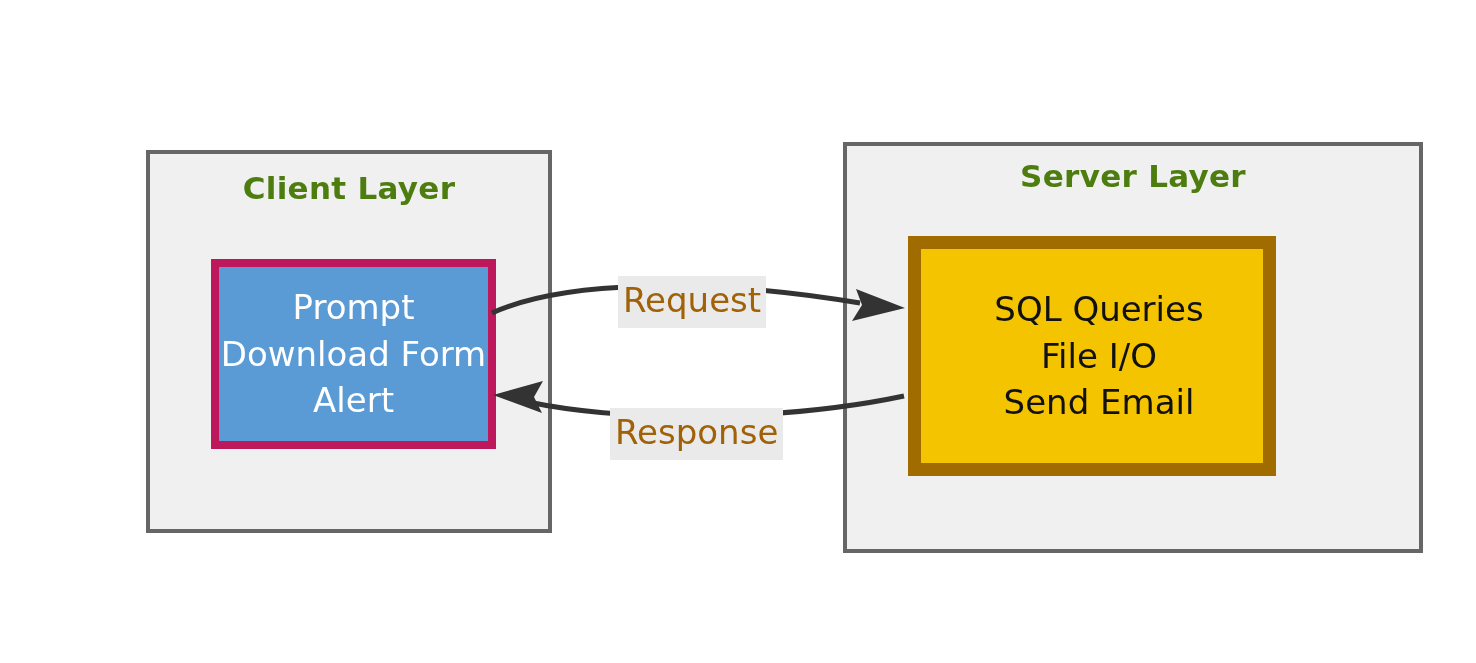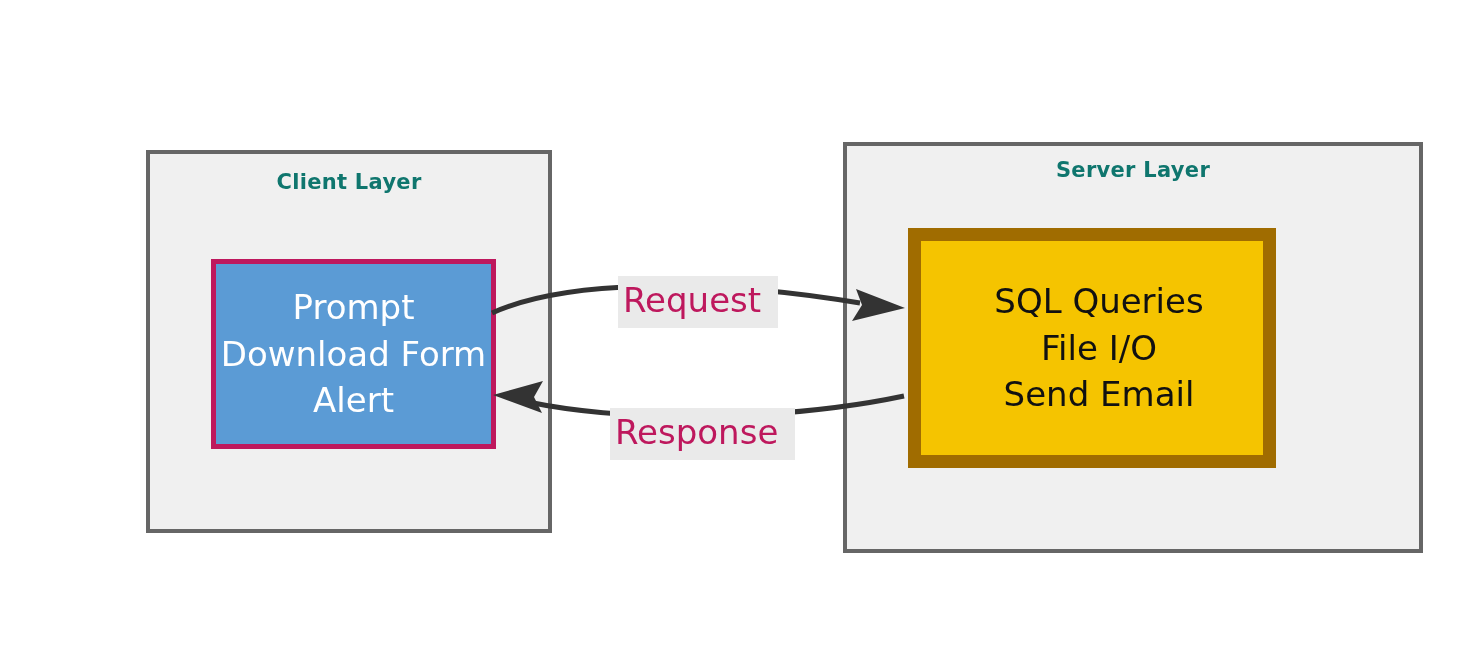--- a/index.html
+++ b/index.html
@@ -37,22 +37,22 @@
     top: 142px;
     width: 580px;
     height: 411px;
   }
   .layer-title {
     position: absolute;
     left: 0;
     right: 0;
     text-align: center;
     font-weight: bold;
-    font-size: 21px;
-    color: #0f766e;
+    font-size: 31px;
+    color: #4d7c0f;
     letter-spacing: 0.3px;
     white-space: nowrap;
   }
   #client-layer .layer-title { top: 16px; }
   #server-layer .layer-title { top: 12px; }
 
   
   .node-box {
     position: absolute;
     box-sizing: border-box;
@@ -60,25 +60,25 @@
     flex-direction: column;
     align-items: center;
     justify-content: center;
   }
   #client-node {
     left: 61px;
     top: 105px;
     width: 285px;
     height: 190px;
     background: #5b9bd5;
-    border: 5px solid #be185d;
+    border: 8px solid #be185d;
   }
   #server-node {
     left: 61px;
-    top: 82px;
+    top: 90px;
     width: 368px;
     height: 240px;
     background: #f5c400;
     border: 13px solid #a06c00;
     padding-left: 14px;
   }
   .node-line {
     font-size: 34px;
     line-height: 1.38;
     white-space: nowrap;
@@ -107,24 +107,24 @@
   }
   .arrow-head {
     fill: #333333;
     stroke: none;
   }
 
   
   .edge-label {
     position: absolute;
     background: #eaeaea;
-    color: #be185d;
+    color: #a16207;
     font-size: 34px;
     line-height: 1.28;
-    padding: 3px 17px 5px 5px;
+    padding: 3px 5px 5px 5px;
     white-space: nowrap;
   }
   #label-request {
     left: 618px;
     top: 276px;
   }
   #label-response {
     left: 610px;
     top: 376px;
     margin-top: 32px;

